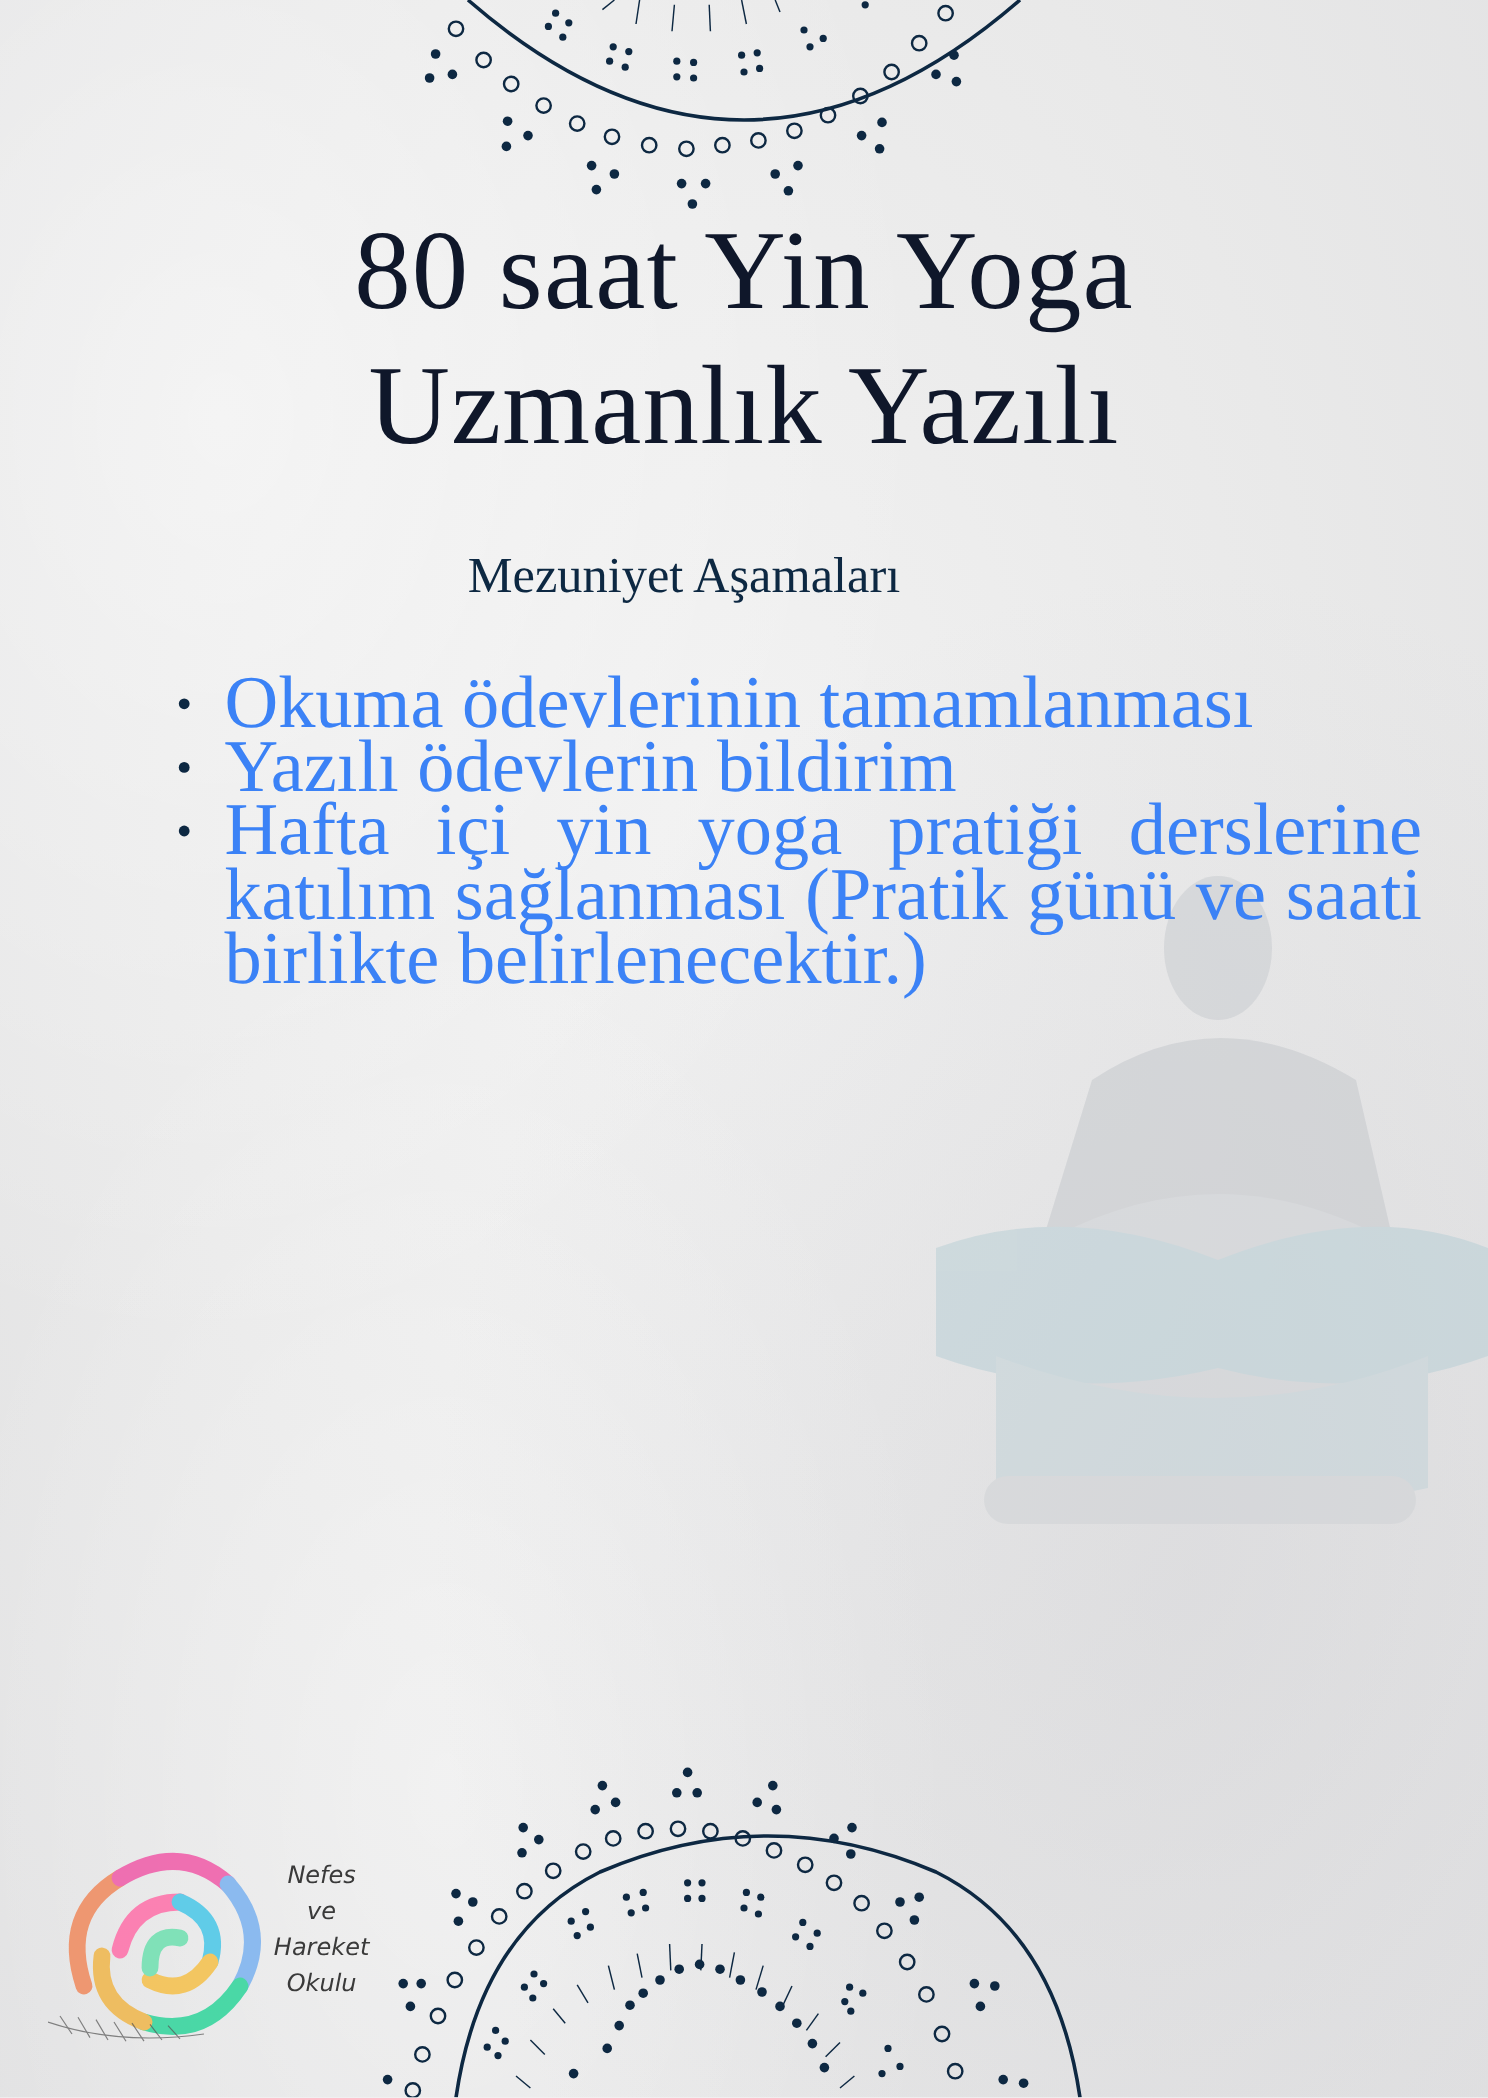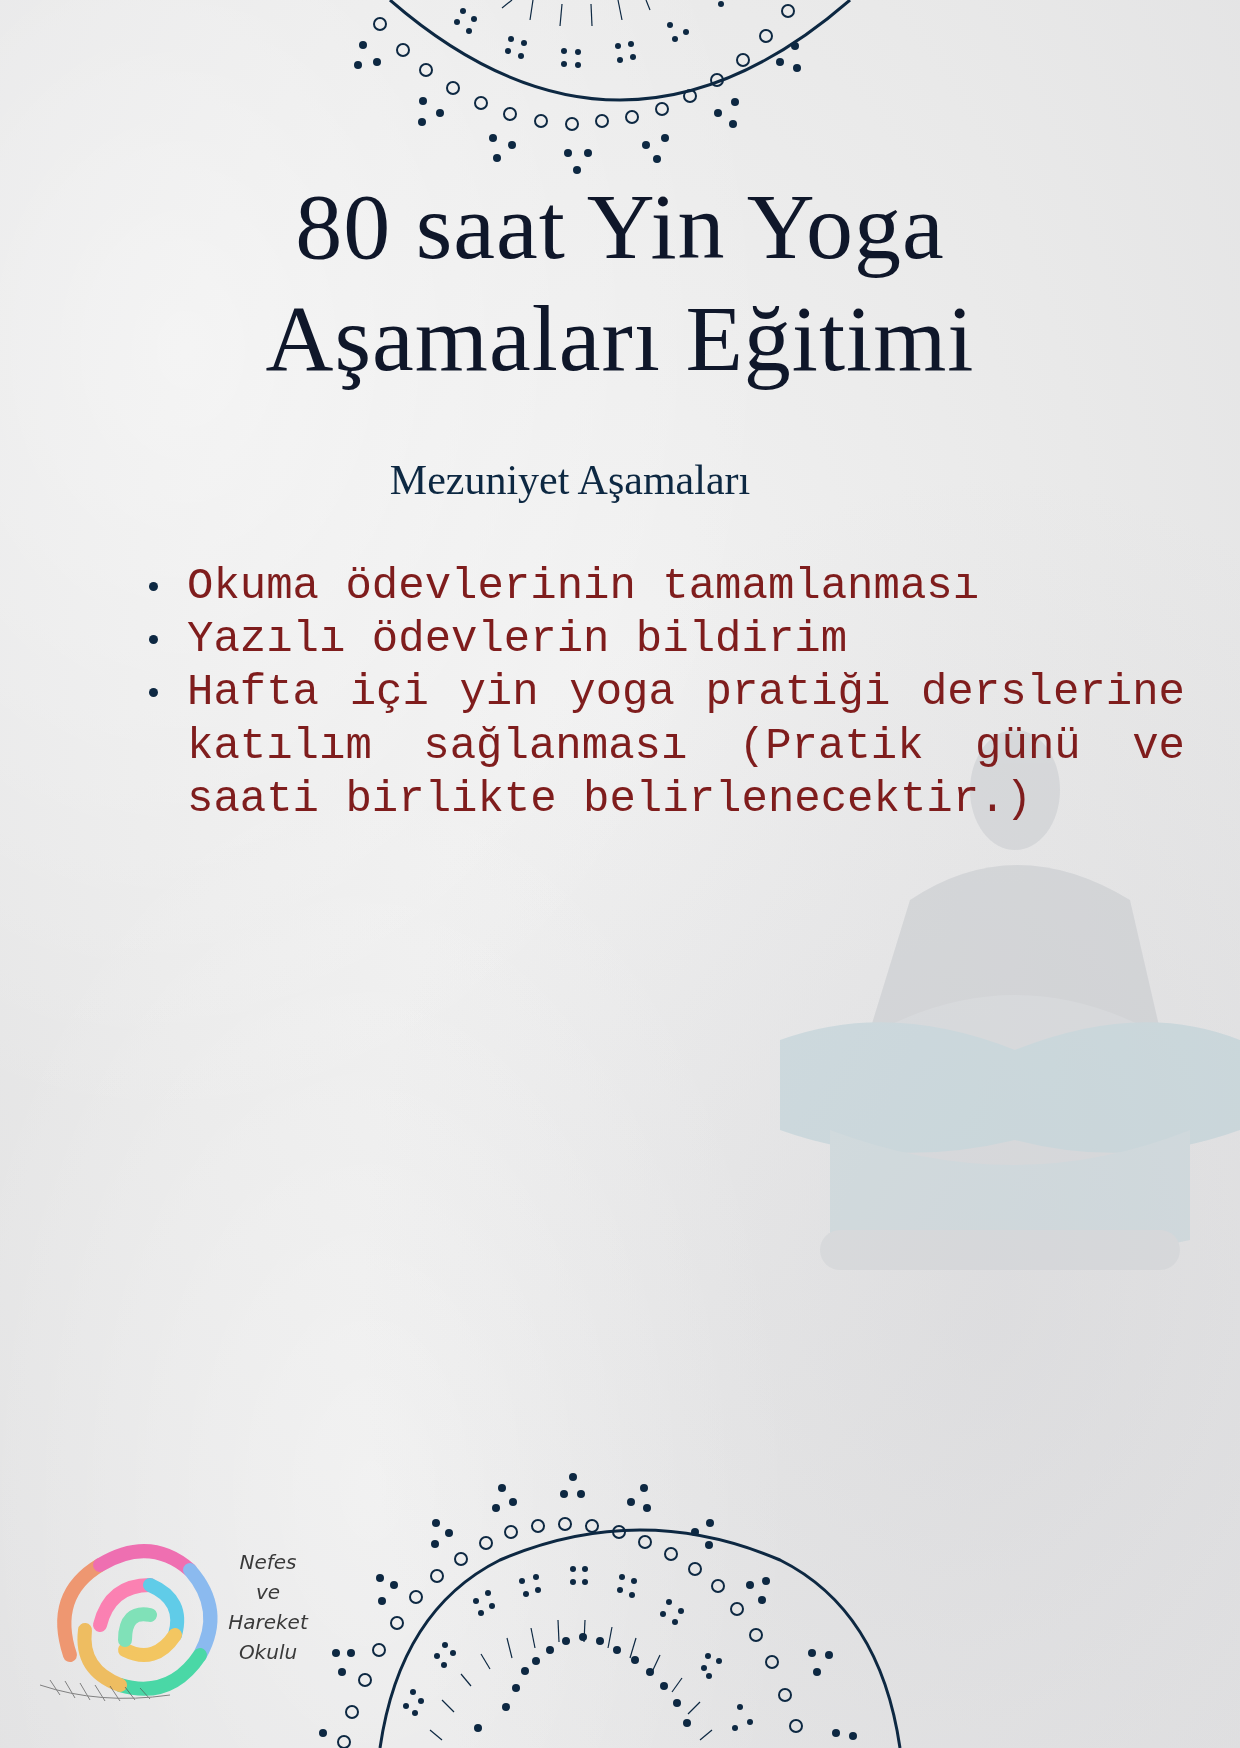--- a/index.html
+++ b/index.html
@@ -29,22 +29,22 @@
     }
     .title span { display: block; }
     .subtitle {
       position: absolute; left: 0; width: 1140px; top: 456px; text-align: center;
       font-family: "Liberation Serif", "DejaVu Serif", serif;
       font-size: 42px; color: #0d2842; margin: 0; font-weight: normal;
     }
     .req-list {
       position: absolute; left: 187px; top: 560px; width: 998px;
       margin: 0; padding: 0; list-style: none;
-      font-family: Liberation Mono, monospace;
-      font-size: 44px; line-height: 53.2px; color: #7f1d1d;
+      font-family: Liberation Serif, serif;
+      font-size: 62px; line-height: 53.2px; color: #3b82f6;
       text-align: justify; hyphens: none;
     }
     .req-list li { position: relative; }
     .req-list li .bullet {
       position: absolute; left: -38px; top: 22px; width: 9px; height: 9px;
       border-radius: 50%; background: #0d2842;
     }
     .logo { position: absolute; left: 40px; top: 1515px; width: 280px; height: 210px; }
     .logo-swirl { position: absolute; left: 0; top: 0; }
     .logo-text {
@@ -141,21 +141,21 @@
     <path d="M 140 200 Q 245 130 360 200 L 390 330 L 100 330 Z" fill="#c6c9cd"></path>
     <path d="M 110 330 Q 245 260 380 330 L 360 470 L 120 470 Z" fill="#cfd2d6"></path>
     <path d="M 10 340 Q 120 300 245 350 Q 370 300 470 340 L 470 430 Q 360 470 245 440 Q 120 470 10 430 Z" fill="#b9cfd6"></path>
     <path d="M 60 430 Q 245 500 420 430 L 420 540 Q 245 580 60 540 Z" fill="#c3d3d8"></path>
     <rect x="50" y="530" width="360" height="40" rx="20" fill="#d0d3d6"></rect>
   </g>
 </svg>
 
 <h1 class="title">
   <span>80 saat Yin Yoga</span>
-  <span>Aşamaları Eğitimi</span>
+  <span>Uzmanlık Yazılı</span>
 </h1>
 
 <h2 class="subtitle">Mezuniyet Aşamaları</h2>
 
 <ul class="req-list">
   <li><span class="bullet"></span><span>Okuma ödevlerinin tamamlanması</span></li>
   <li><span class="bullet"></span><span>Yazılı ödevlerin bildirim</span></li>
   <li><span class="bullet"></span><span>Hafta içi yin yoga pratiği derslerine katılım sağlanması (Pratik günü ve saati birlikte belirlenecektir.)</span></li>
 </ul>
 

